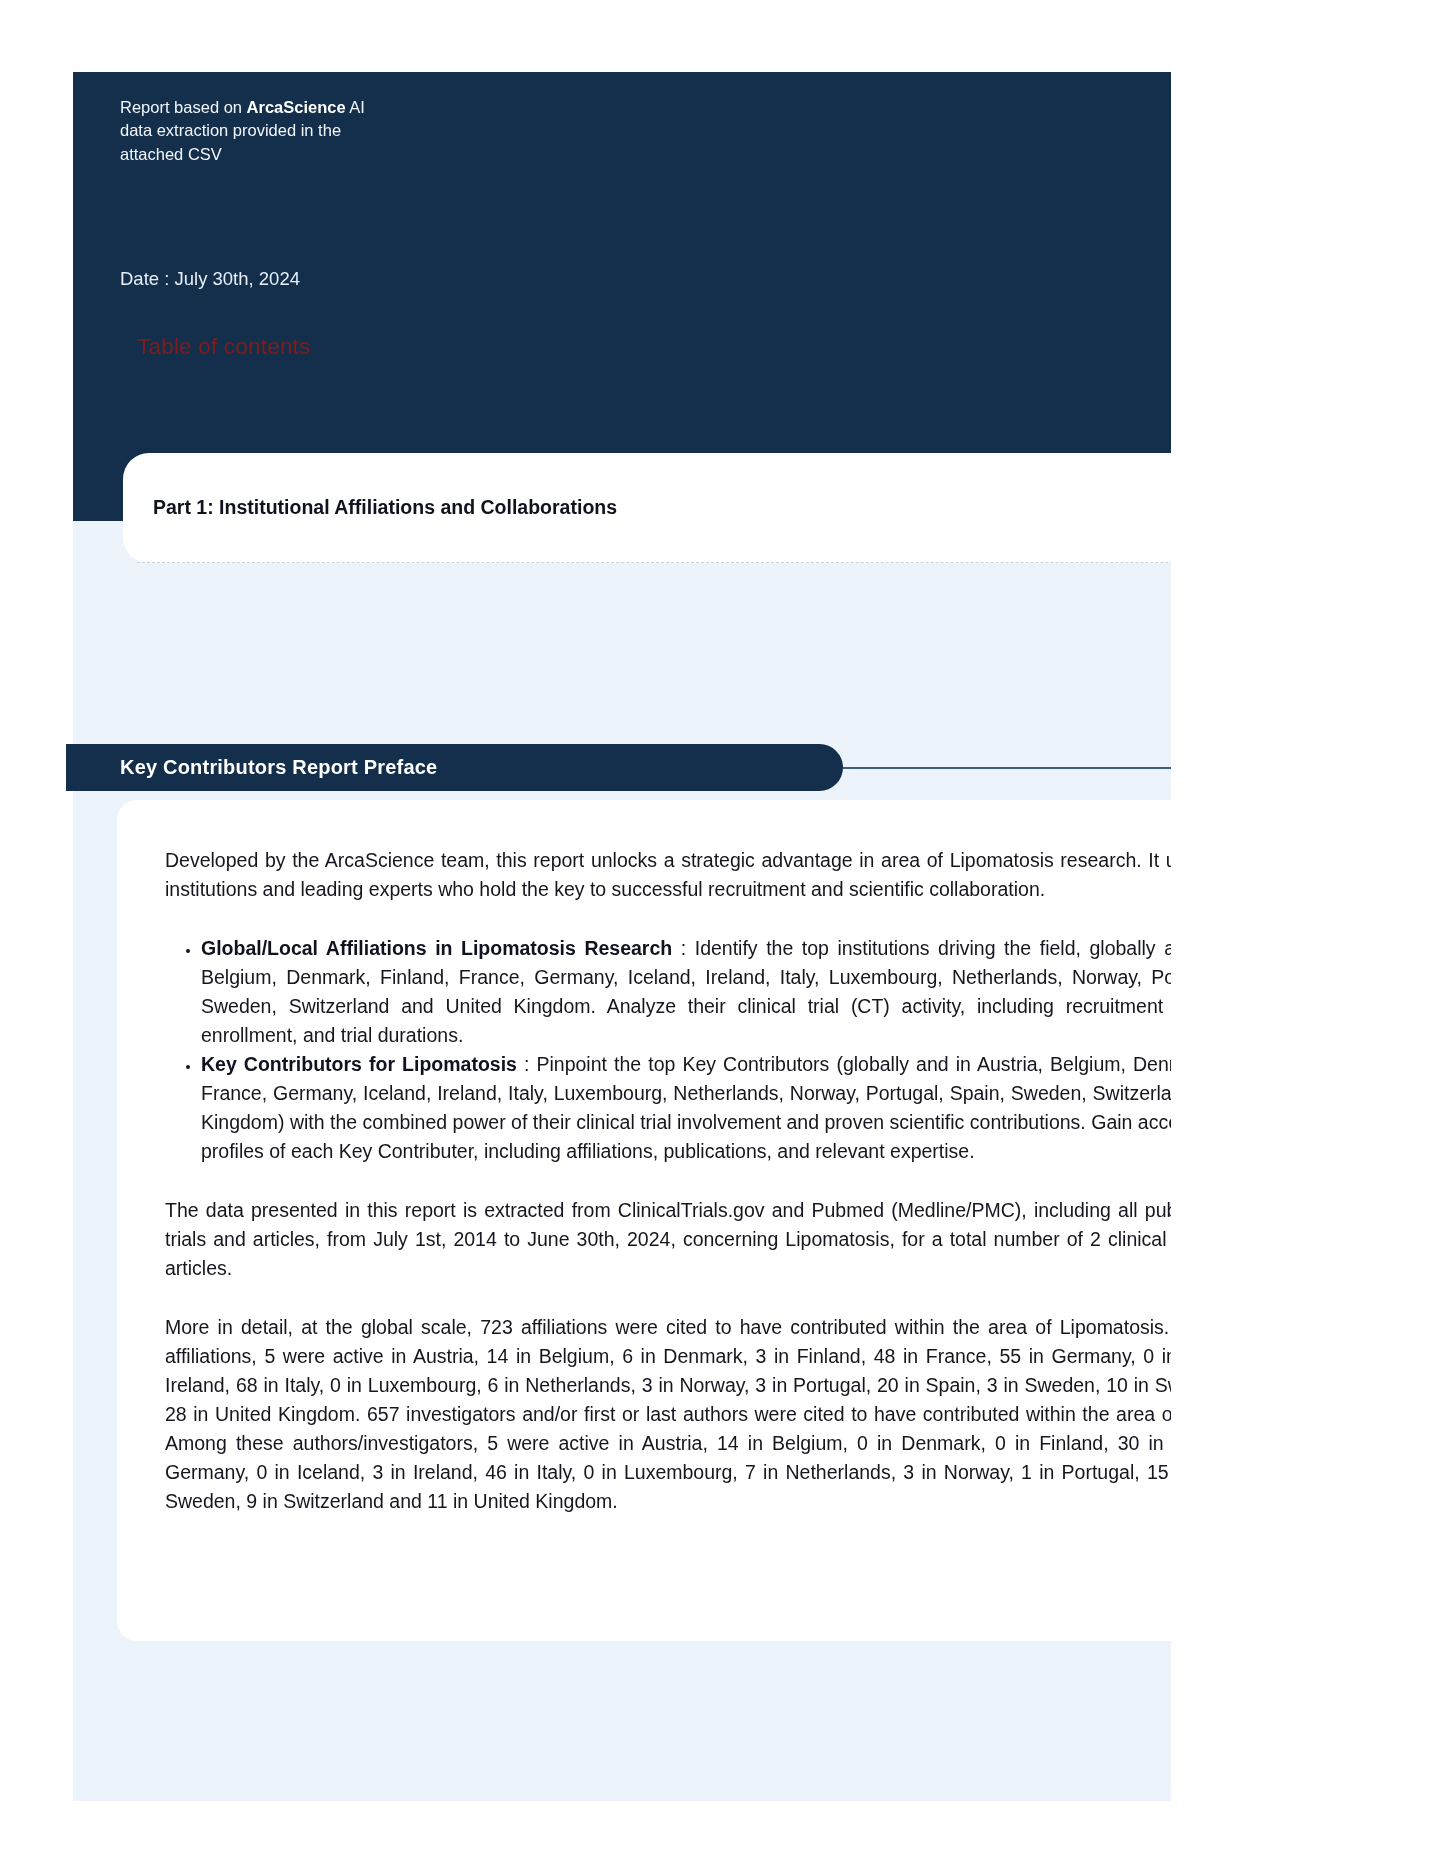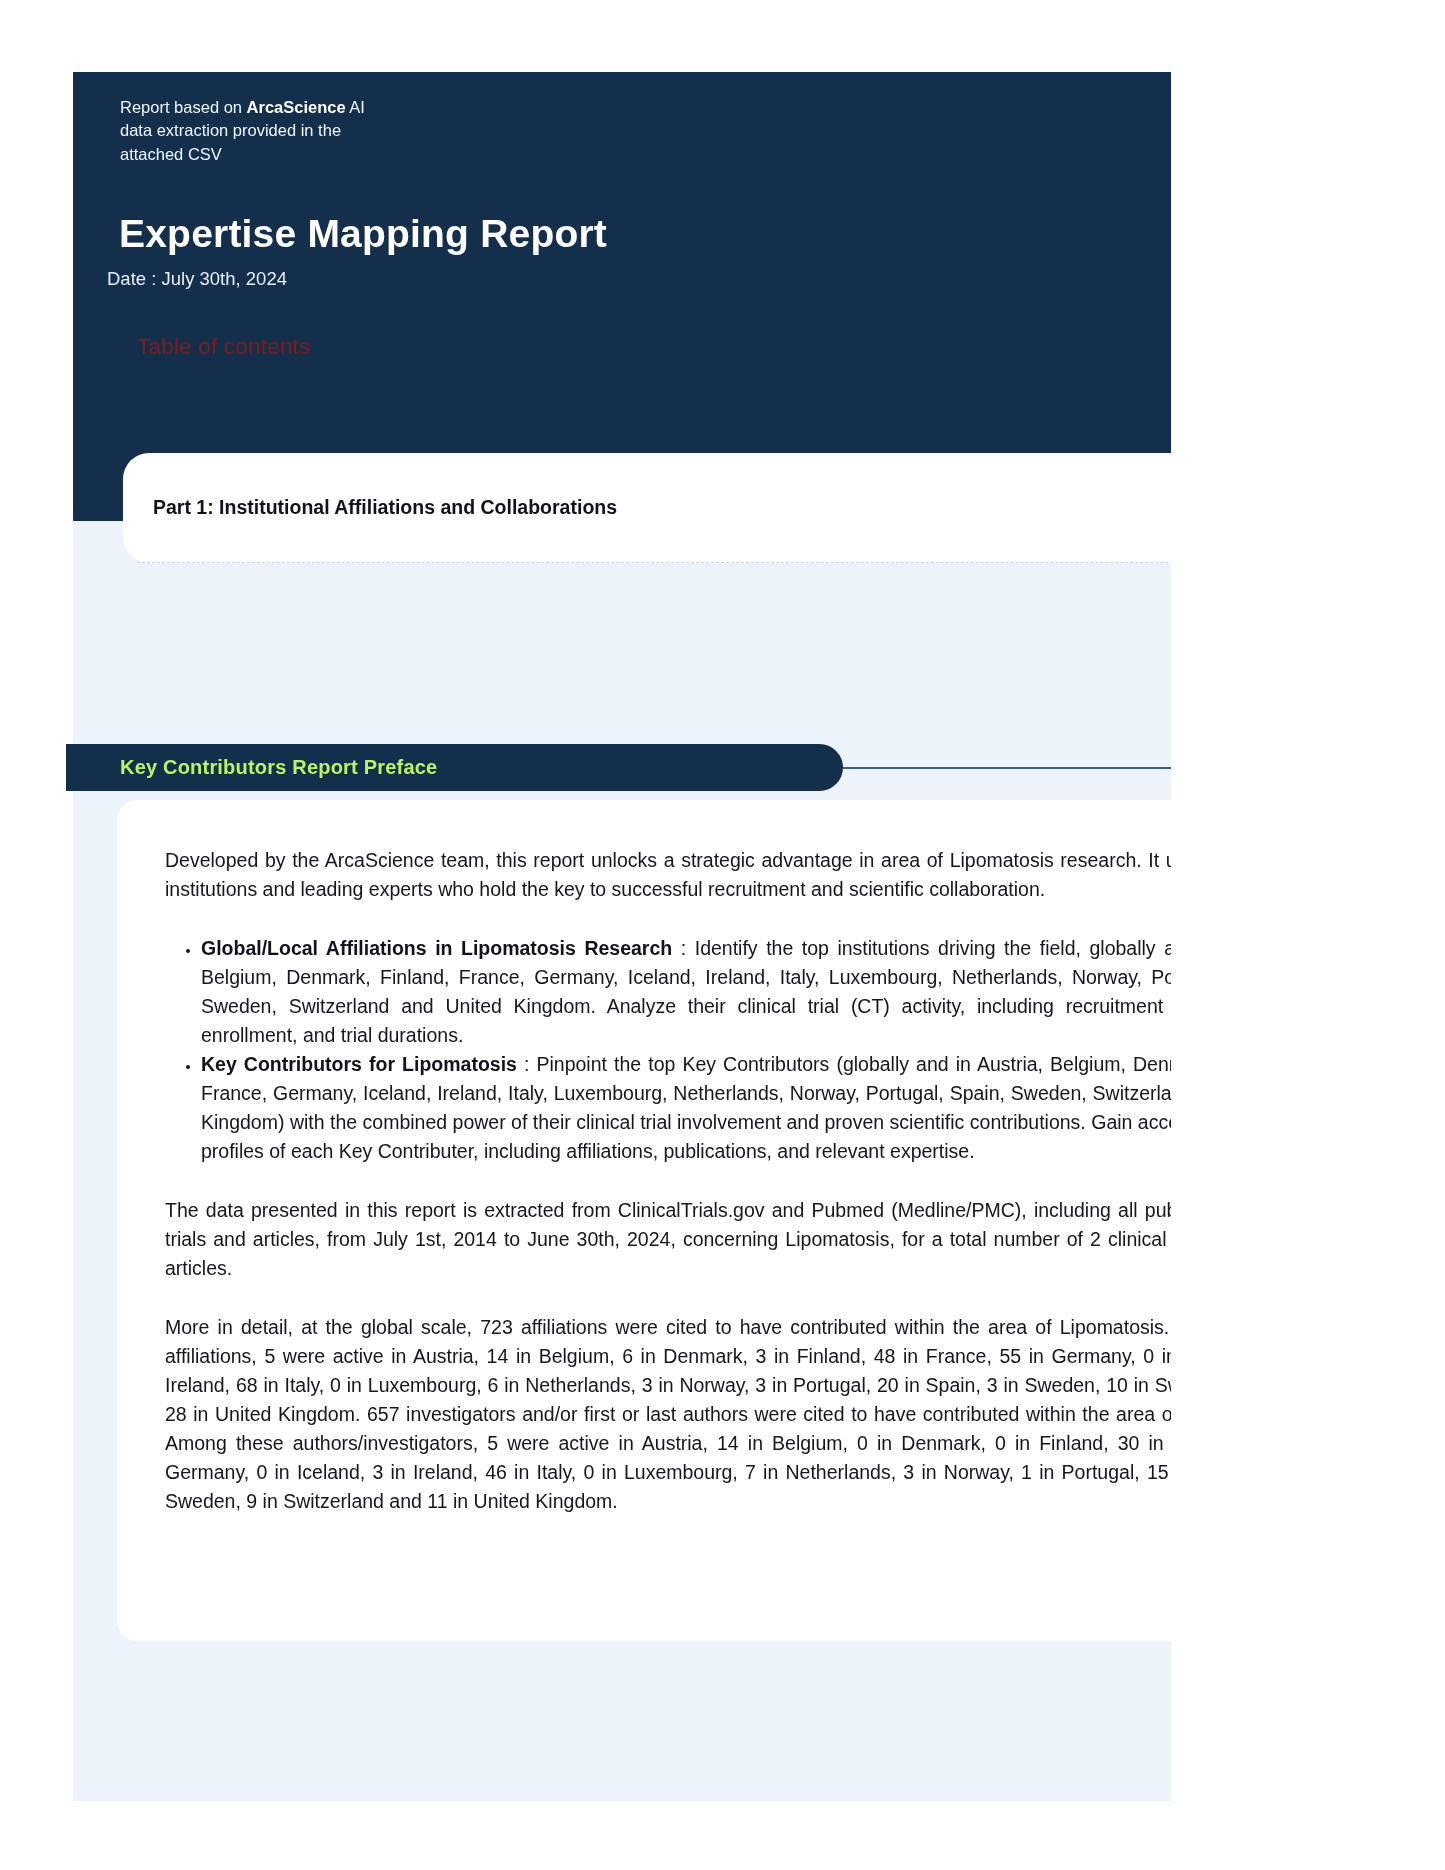--- a/index.html
+++ b/index.html
@@ -43,21 +43,21 @@
   .page-title {
     position: absolute;
     left: 119px; top: 212px;
     color: #ffffff;
     font-size: 39px;
     font-weight: bold;
     letter-spacing: 0.2px;
   }
   .report-date {
     position: absolute;
-    left: 107px; top: 268px;
+    left: 120px; top: 268px;
     color: #e7eef7;
     font-size: 18.5px;
   }
   .toc-heading {
     position: absolute;
     left: 137px; top: 334px;
     color: #7f1d1d;
     font-size: 22.5px;
     letter-spacing: 0.2px;
   }
@@ -89,21 +89,21 @@
     left: 66px; top: 744px;
     width: 777px; height: 47px;
     background: #132F4B;
     border-radius: 0 24px 24px 0;
     display: flex;
     align-items: center;
     padding-left: 54px;
     z-index: 2;
   }
   .preface-banner-label {
-    color: #bef264;
+    color: #ffffff;
     font-size: 20px;
     font-weight: bold;
     letter-spacing: 0.2px;
   }
   .preface-rule {
     position: absolute;
     left: 843px; top: 767px;
     width: 502px; height: 2px;
     background: #3E5E7E;
     z-index: 1;
@@ -151,21 +151,20 @@
       <circle cx="39" cy="39" r="32" fill="none" stroke="rgba(235,242,249,0.85)" stroke-width="1.4"></circle>
 
       <path d="M7 13 L7 7 L13 7" fill="none" stroke="rgba(235,242,249,0.7)" stroke-width="1.2"></path>
       <path d="M65 7 L71 7 L71 13" fill="none" stroke="rgba(235,242,249,0.7)" stroke-width="1.2"></path>
       <path d="M71 65 L71 71 L65 71" fill="none" stroke="rgba(235,242,249,0.7)" stroke-width="1.2"></path>
       <path d="M13 71 L7 71 L7 65" fill="none" stroke="rgba(235,242,249,0.7)" stroke-width="1.2"></path>
       <text x="39" y="50" text-anchor="middle" font-family="Liberation Sans, DejaVu Sans, sans-serif" font-size="31" font-weight="bold" letter-spacing="1" fill="#e9eff6">AS</text>
     </svg>
   </div>
 
-  <div class="page-title">Expertise Mapping Report</div>
   <div class="report-date">Date : July 30th, 2024</div>
   <div class="toc-heading">Table of contents</div>
 
   <div class="toc-card">
     <div class="toc-row first">
       <span>Part 1: Institutional Affiliations and Collaborations</span>
     </div>
   </div>
 
   <div class="preface-rule"></div>

